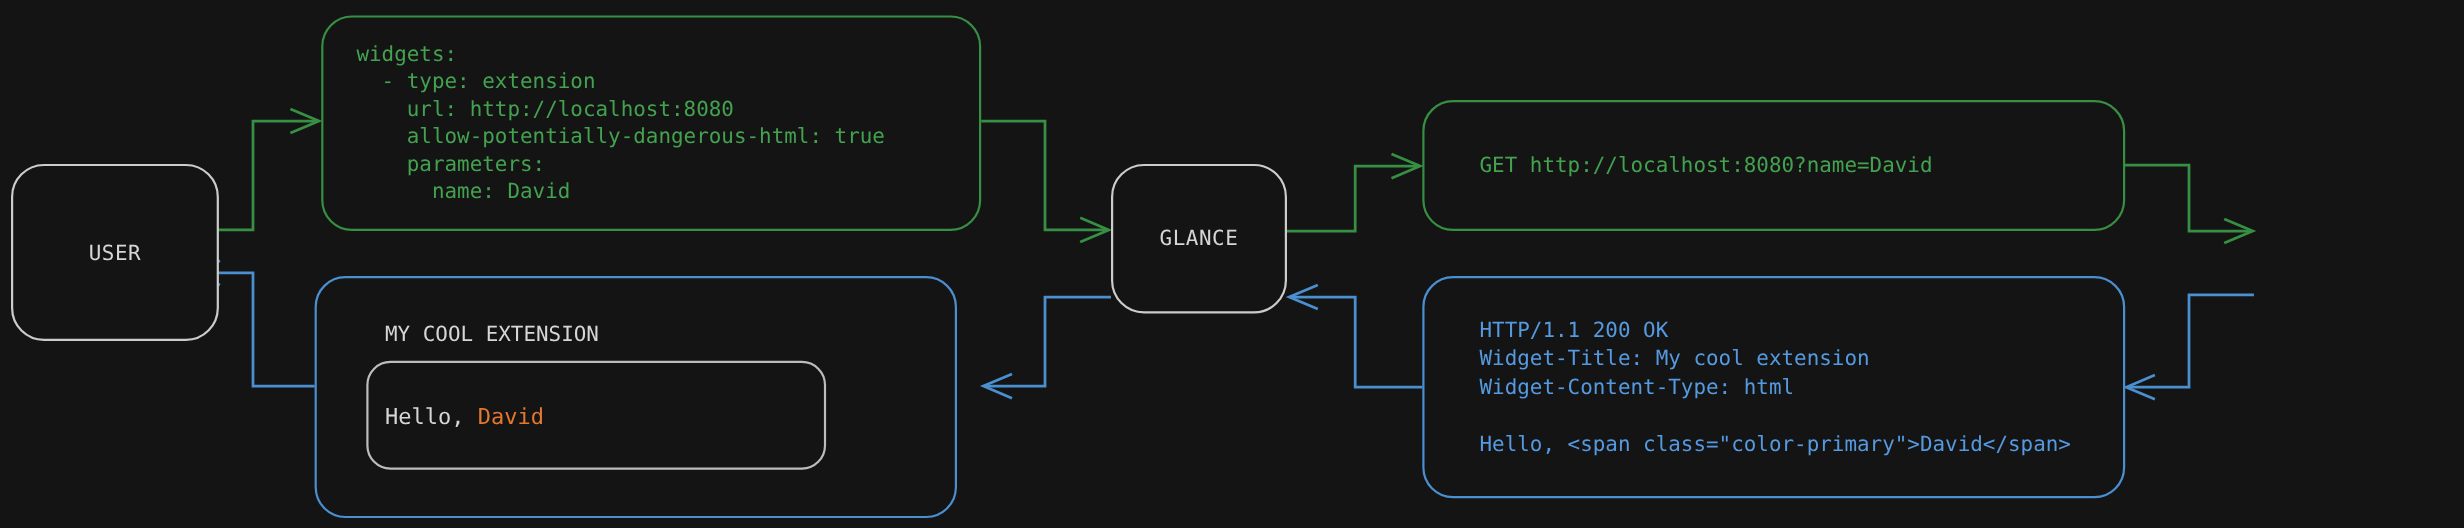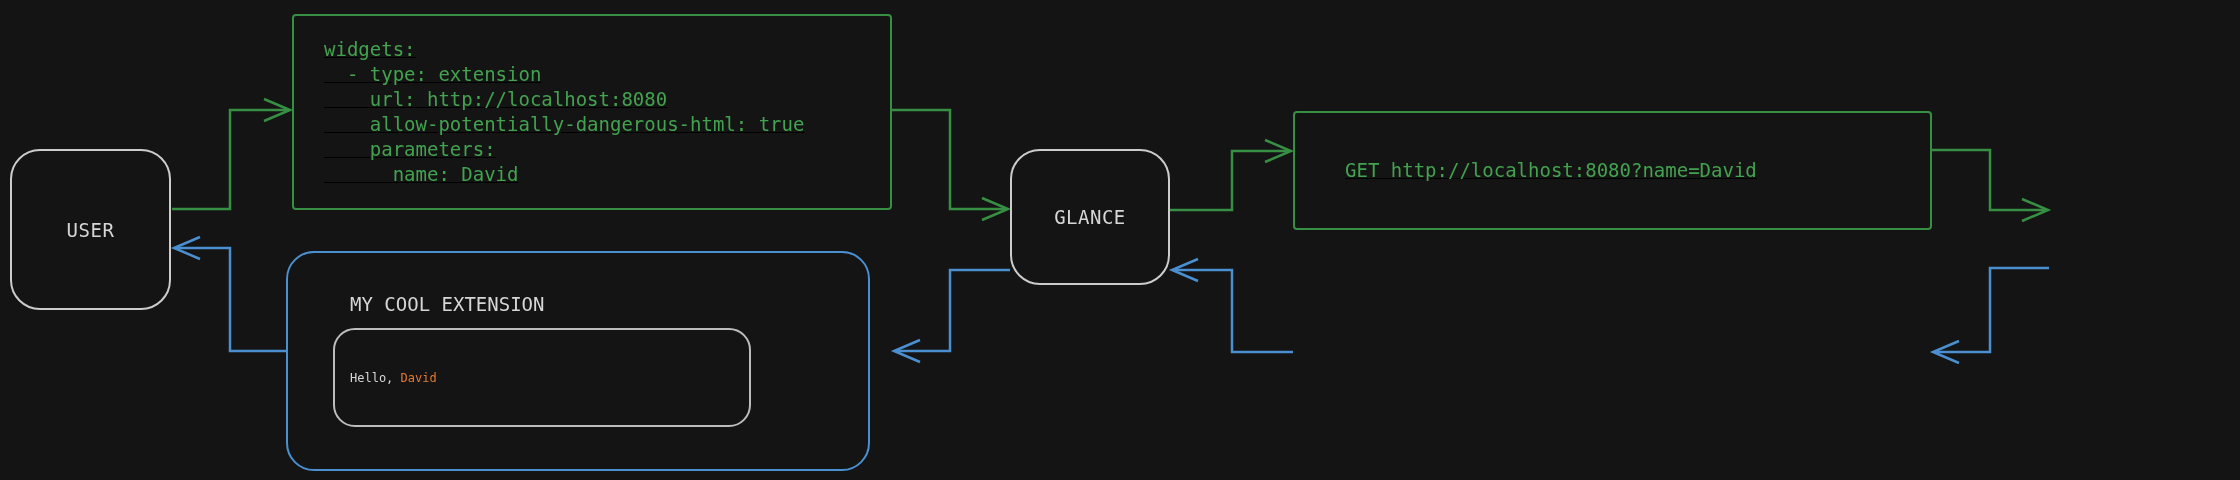--- a/index.html
+++ b/index.html
@@ -21,41 +21,41 @@
   .edges{position:absolute;left:0;top:0;pointer-events:none;}
   .edges path{fill:none;stroke-width:2.5px;}
   .edge-green path{stroke:var(--green);}
   .edge-blue path{stroke:var(--blue);}
   .box{position:absolute;box-sizing:border-box;background:var(--background);}
   .node{
     border:2.5px solid var(--node-border);border-radius:30px;
     display:flex;align-items:center;justify-content:center;
   }
   .node-label{color:var(--text-light);font-size:19px;letter-spacing:0.5px;}
-  .code-box{border-radius:4px;display:flex;flex-direction:column;justify-content:center;text-decoration:underline;}
+  .code-box{border-radius:28px;display:flex;flex-direction:column;justify-content:center;}
   .green-box{border:2.5px solid var(--green);}
   .blue-box{border:2.5px solid var(--blue);}
   .code{font-size:19px;white-space:pre;}
   .code.green{color:var(--green-text);line-height:25px;}
   .code.blue{color:var(--blue-text);line-height:26px;}
   .widget-title{position:absolute;left:62px;top:40px;color:var(--text-light);font-size:19px;line-height:22px;white-space:pre;}
   .inner-box{
     position:absolute;left:45px;top:75px;width:418px;height:99px;box-sizing:border-box;
     border:2px solid #bdbdbd;border-radius:22px;
     display:flex;align-items:center;padding-left:15px;
   }
-  .greeting{font-size:12px;white-space:pre;}
+  .greeting{font-size:20px;white-space:pre;}
   .greeting .prefix{color:var(--text-light);}
   .greeting .name{color:var(--orange);}
   
-  #user-node{left:10px;top:149px;width:161px;height:161px;}
+  #user-node{left:10px;top:149px;width:189px;height:161px;}
   #glance-node{left:1010px;top:149px;width:160px;height:136px;}
   #extension-node{left:2049px;top:149px;width:160px;height:161px;}
   #config-box{left:292px;top:14px;width:600px;height:196px;padding-left:30px;}
-  #request-box{left:1293px;top:91px;width:639px;height:119px;padding-left:50px;margin-top:20px;}
+  #request-box{left:1293px;top:91px;width:639px;height:119px;padding-left:50px;}
   #response-box{left:1293px;top:251px;width:639px;height:202px;padding-left:50px;}
   #widget-box{left:286px;top:251px;width:584px;height:220px;border-radius:28px;}
 </style>
 </head>
 <body>
 
 <div class="canvas">
 
   <svg class="edges" width="2240" height="480" viewBox="0 0 2240 480">
 
@@ -107,20 +107,27 @@
     url: http://localhost:8080
     allow-potentially-dangerous-html: true
     parameters:
       name: David</div>
   </div>
 
   <div class="box code-box green-box" id="request-box">
     <div class="code green">GET http://localhost:8080?name=David</div>
   </div>
 
+  <div class="box code-box blue-box" id="response-box">
+    <div class="code blue">HTTP/1.1 200 OK
+Widget-Title: My cool extension
+Widget-Content-Type: html
+
+Hello, &lt;span class="color-primary"&gt;David&lt;/span&gt;</div>
+  </div>
 
   <div class="box blue-box" id="widget-box">
     <div class="widget-title">MY COOL EXTENSION</div>
     <div class="inner-box">
       <span class="greeting"><span class="prefix">Hello, </span><span class="name">David</span></span>
     </div>
   </div>
 
 </div>
 

